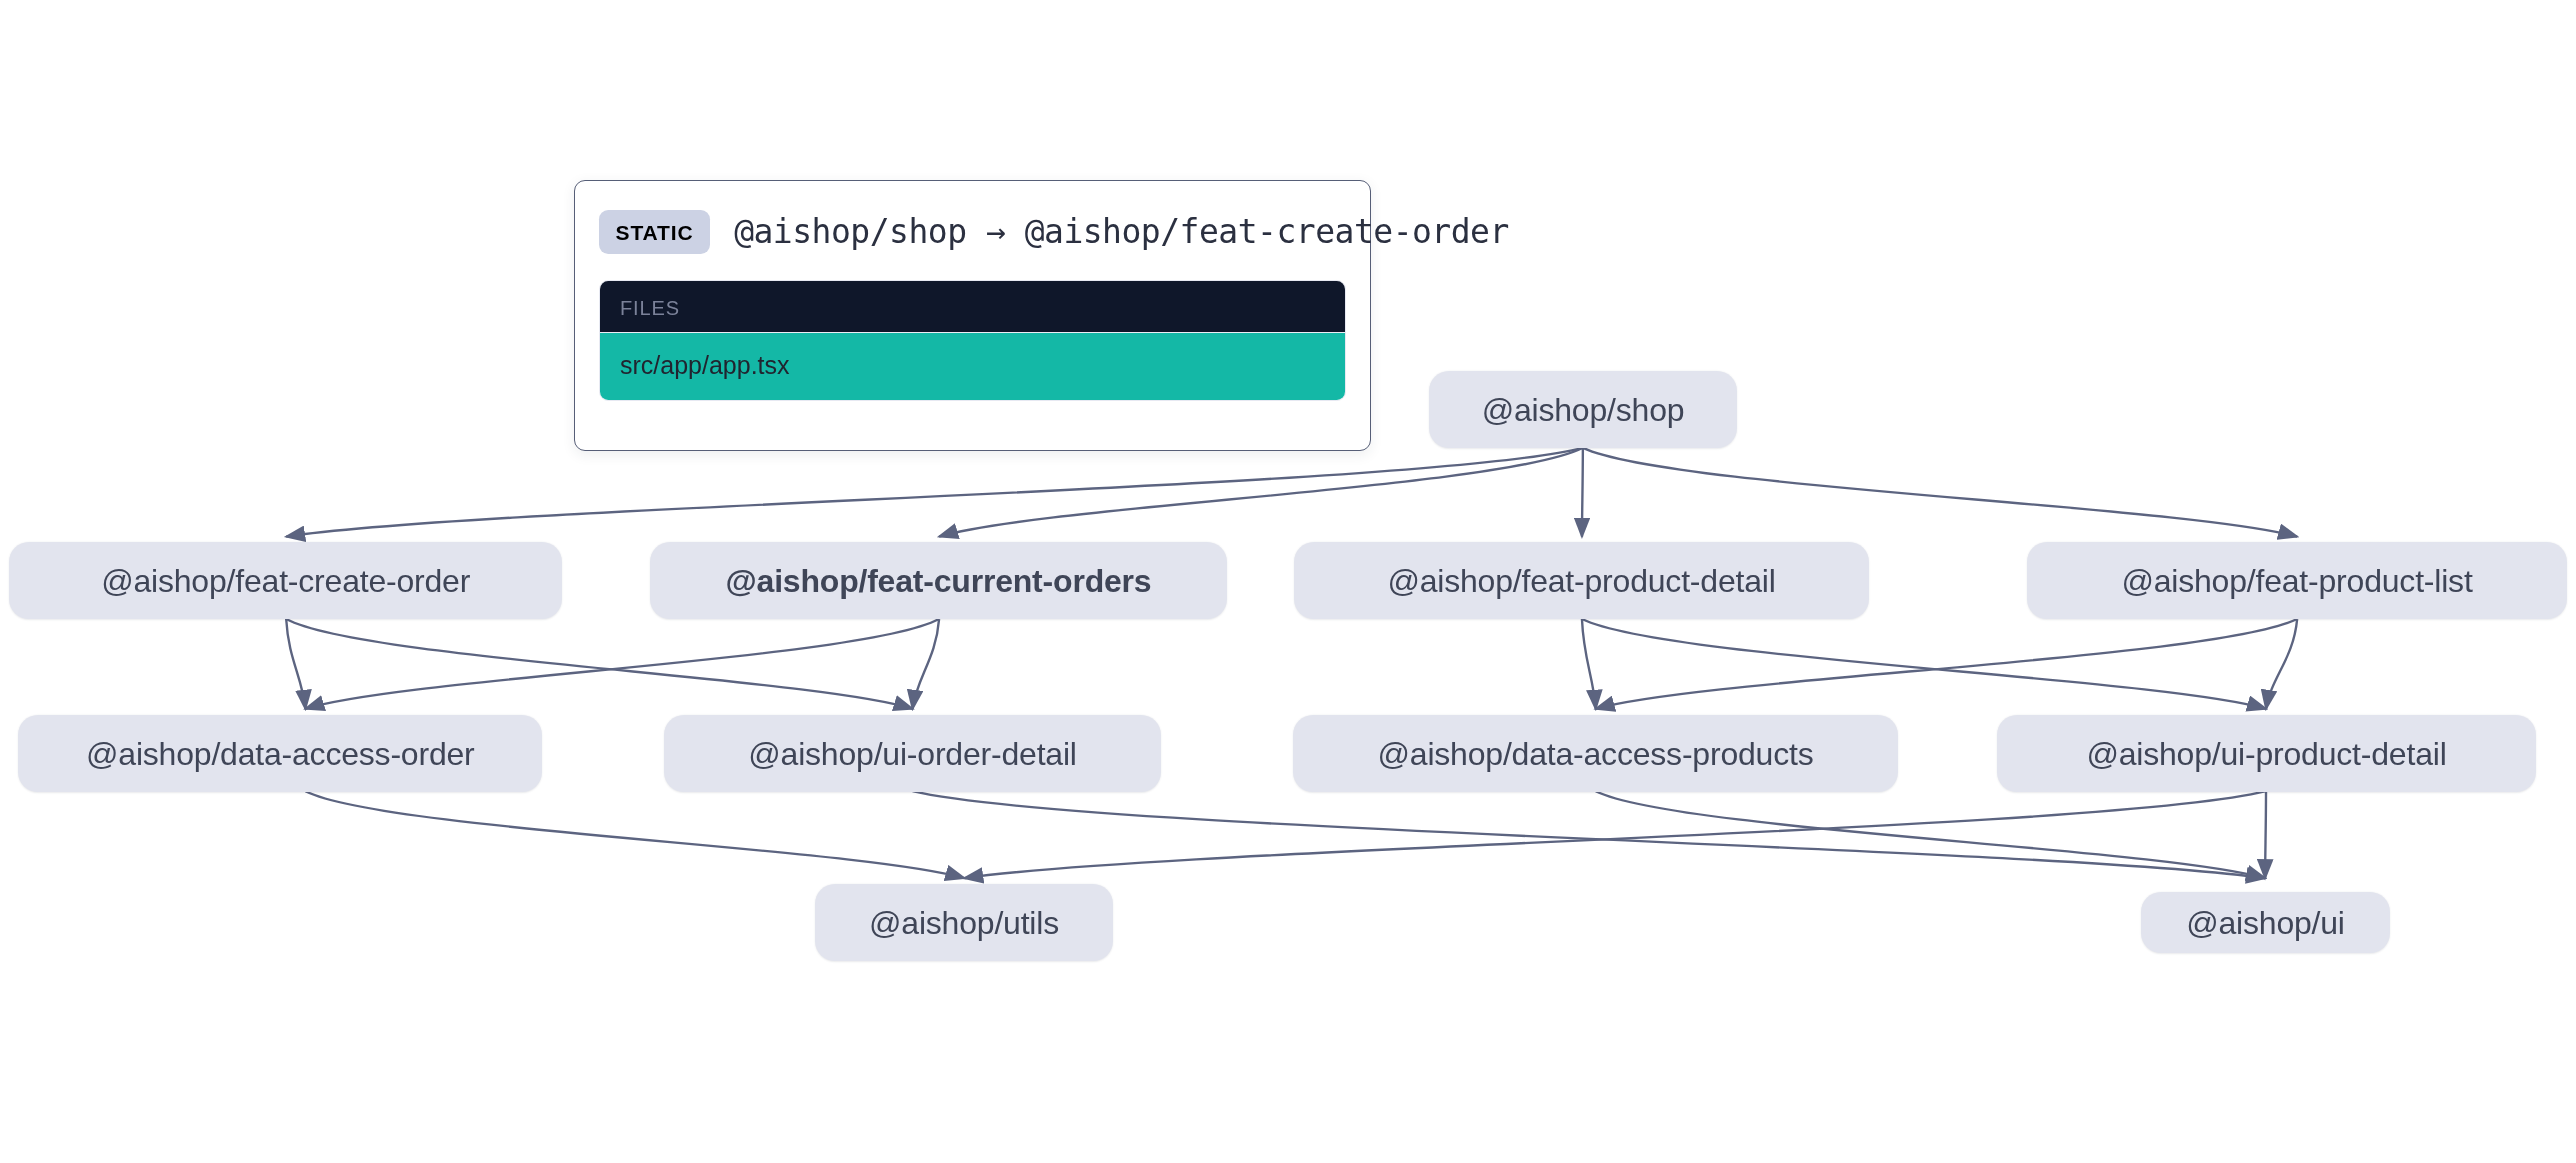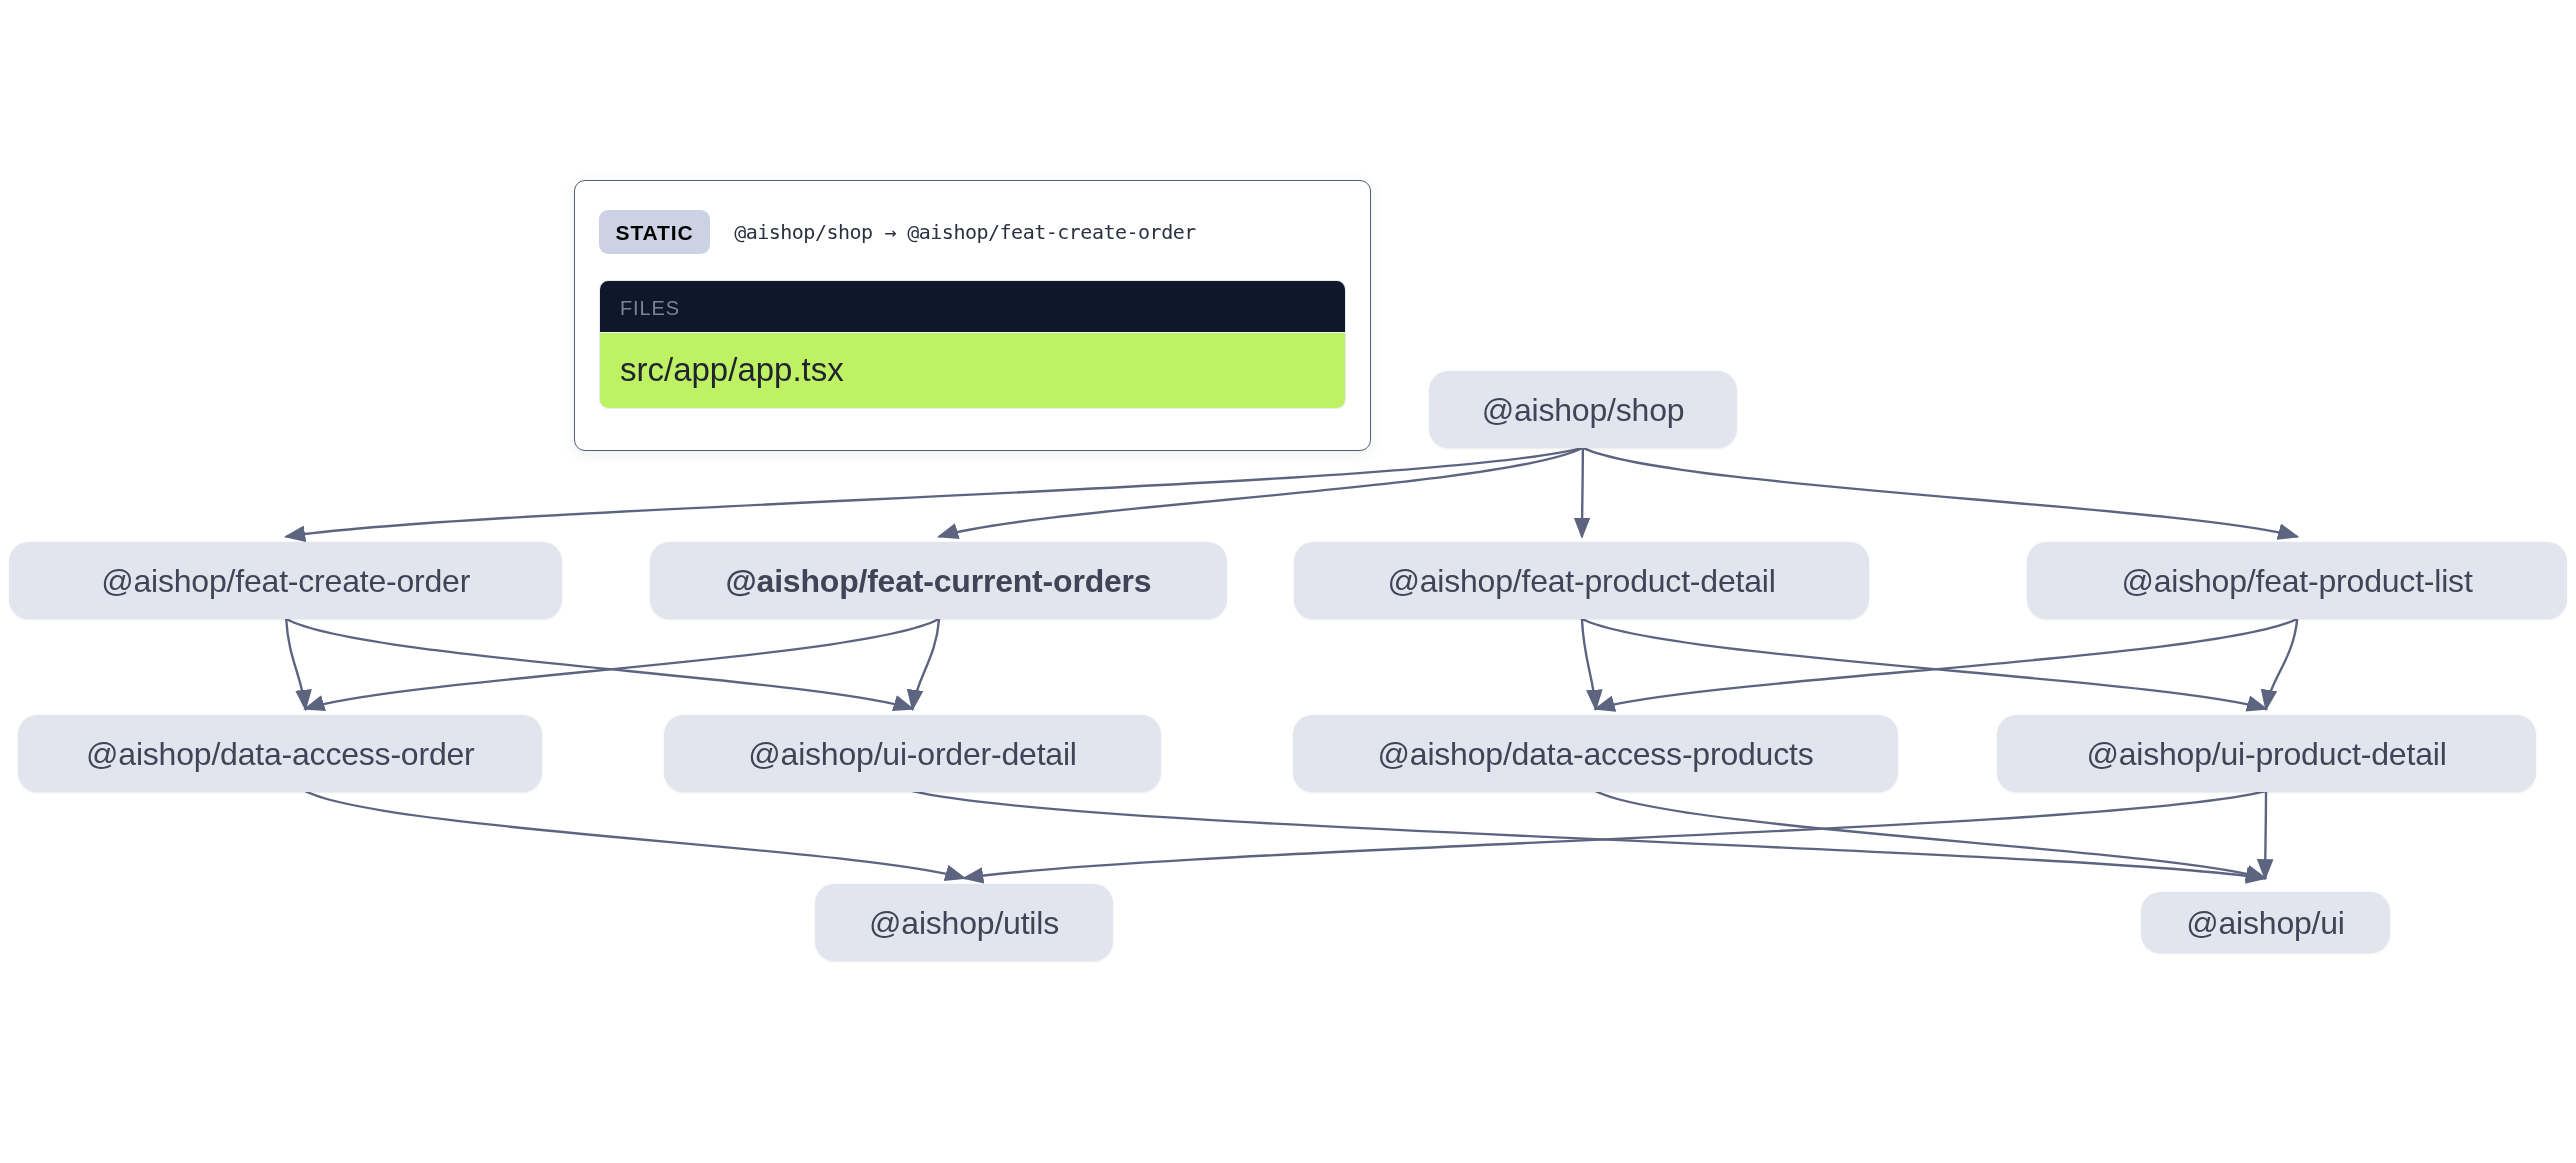--- a/index.html
+++ b/index.html
@@ -82,21 +82,21 @@
     border-radius: 9.2px;
     font-size: 21px;
     font-weight: bold;
     letter-spacing: 0.9px;
     padding: 12px 16.5px 11px 16.5px;
     line-height: 1;
   }
 
   .card-title {
     font-family: "DejaVu Sans Mono", "Liberation Mono", monospace;
-    font-size: 20px;
+    font-size: 33px;
     color: #2b3040;
     letter-spacing: -0.5px;
     white-space: nowrap;
   }
 
   .files-panel {
     margin-top: 20px;
     border: 0.9px solid #e7e9f2;
     border-radius: 9.2px;
     overflow: hidden;
@@ -106,24 +106,24 @@
     background: #0f172a;
     border-bottom: 0.9px solid #eceef5;
     color: #7b8299;
     font-size: 20px;
     letter-spacing: 0.9px;
     padding: 16.5px 20px 14.7px 20px;
     line-height: 1;
   }
   .files-row {
     color: #21242f;
-    font-size: 33px;
+    font-size: 25px;
     padding: 20px 20px 22px 20px;
     line-height: 1;
-    background: #bef264;
+    background: #14b8a6;
   }
 </style>
 </head>
 <body>
 
 <div id="graph-canvas">
 
   <svg id="edges-layer" viewBox="0 0 2812 1270" xmlns="http://www.w3.org/2000/svg">
     <defs>
       <marker id="arrowhead" markerWidth="9" markerHeight="7" refX="8" refY="3.5" orient="auto" markerUnits="strokeWidth">

